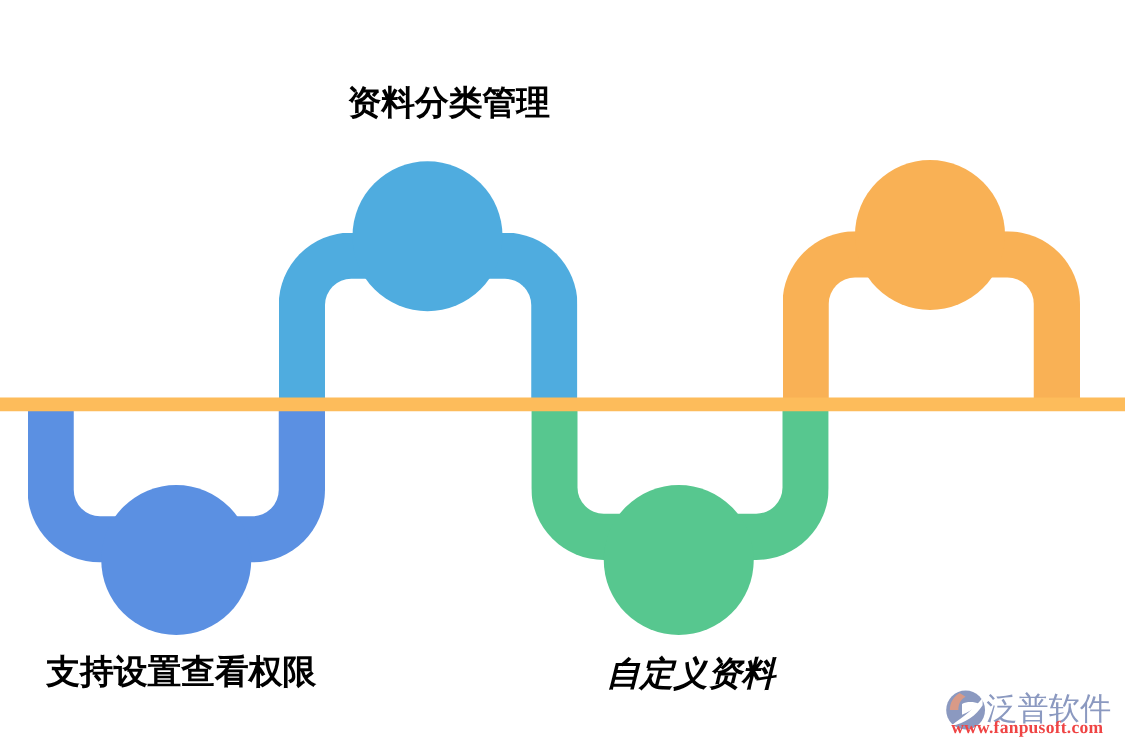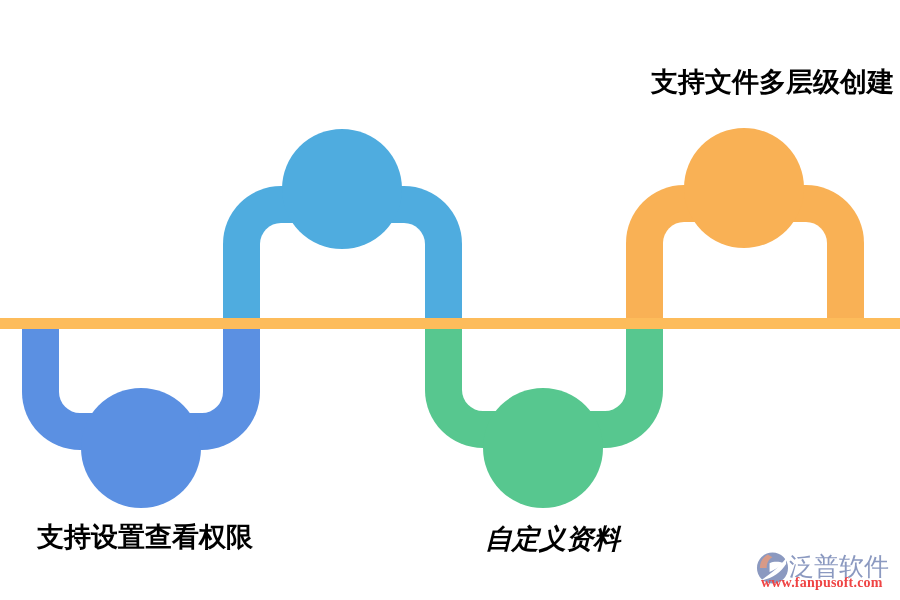--- a/index.html
+++ b/index.html
@@ -57,21 +57,21 @@
   <div class="hook ubend hook-permission"></div>
   <div class="hook arch hook-classify"></div>
   <div class="hook ubend hook-custom"></div>
   <div class="hook arch hook-multilevel"></div>
 
   <div class="circle circle-permission"></div>
   <div class="circle circle-classify"></div>
   <div class="circle circle-custom"></div>
   <div class="circle circle-multilevel"></div>
 
-  <div class="label label-multilevel">支持文件多层级创建</div>
+  <div class="label label-classify">资料分类管理</div>
   <div class="label label-permission">支持设置查看权限</div>
   <div class="label label-custom">自定义资料</div>
 
   <div class="watermark">
     <svg class="wm-icon" viewBox="0 0 34 34">
       <circle cx="17" cy="17" r="16" fill="#8B99C0"></circle>
       <path d="M12 3 C7 6 4 11 4 17 L11 17 C11 12 13 8 17 6 Z" fill="#D99A87"></path>
       <path d="M31 7 C24 16 16 22 5 30 C17 28 26 21 31 13 Z" fill="#ffffff"></path>
       <path d="M14 12 C18 10 24 10 28 12 C24 16 19 19 14 21 Z" fill="#ffffff"></path>
     </svg>

